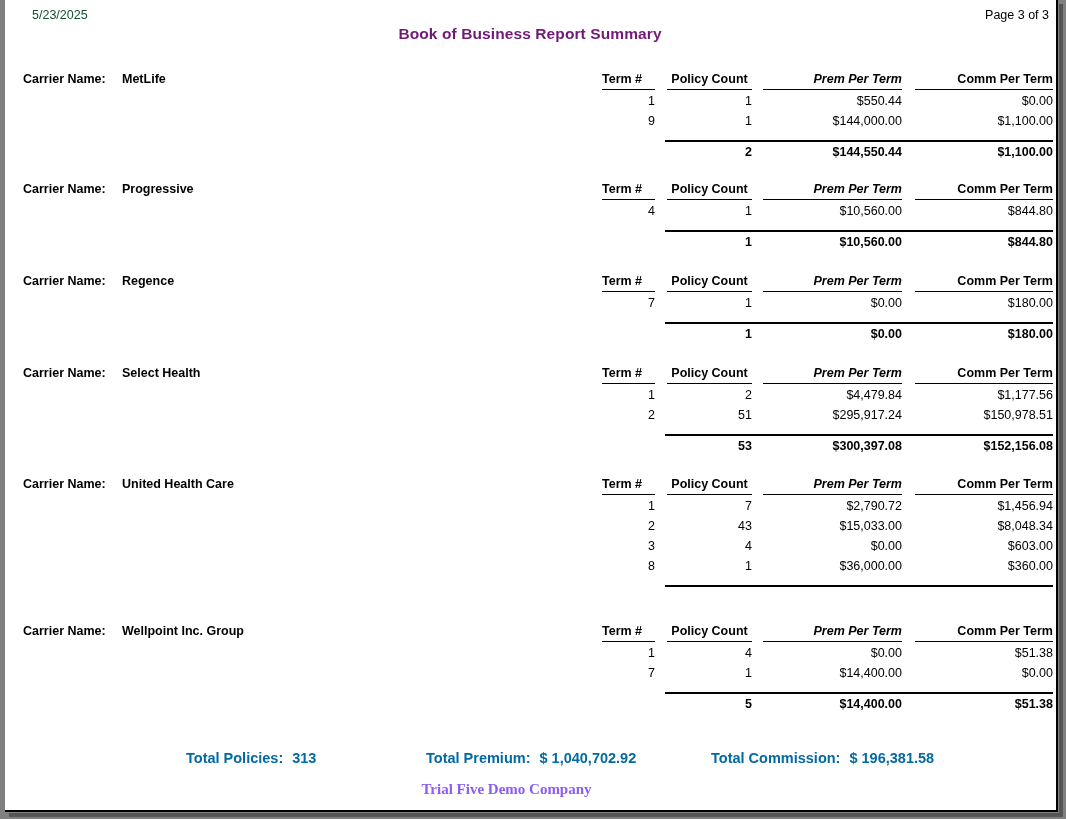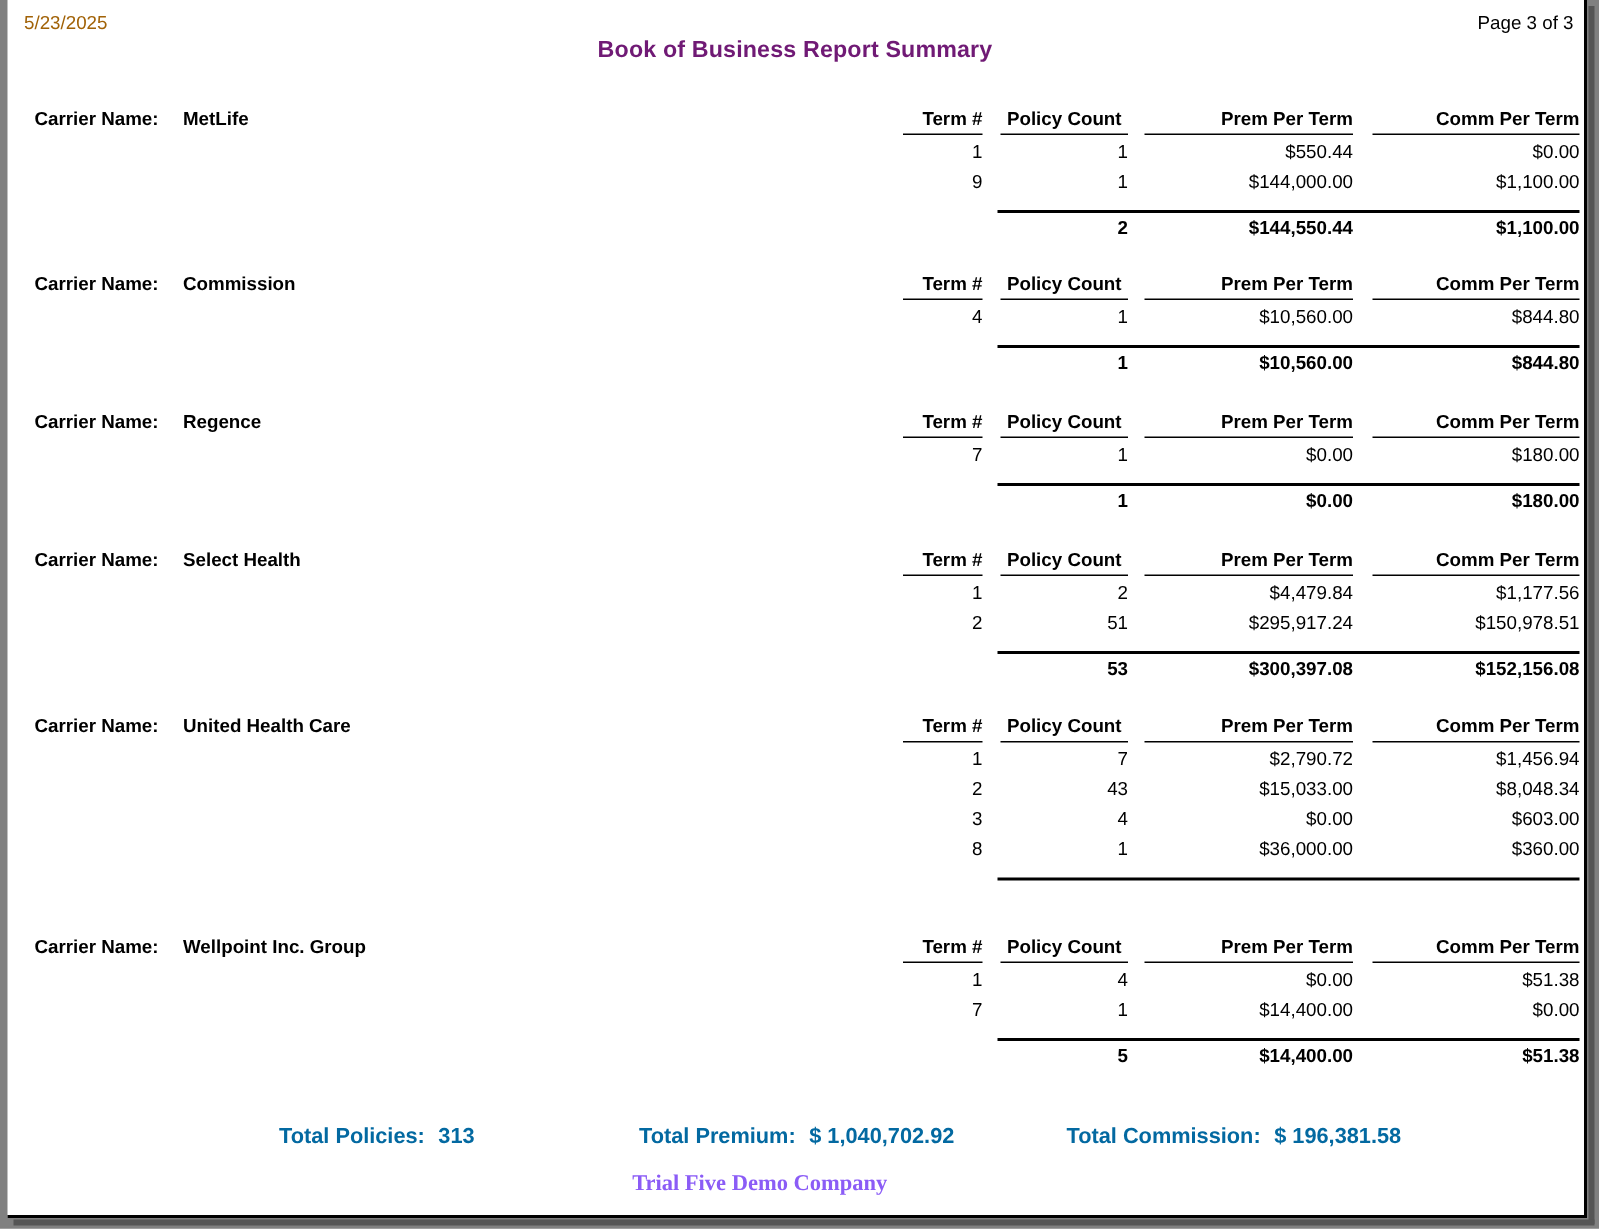--- a/index.html
+++ b/index.html
@@ -47,24 +47,24 @@
 
   
   .rpt-header {
     position: absolute;
     left: 0; top: 0;
     width: 1048px;
     height: 56px;
   }
   .rpt-date {
     position: absolute;
-    left: 11px;
+    left: 27px;
     top: 8px;
     font-size: 12.5px;
-    color: #a16207;
+    color: #14532d;
     white-space: nowrap;
   }
   .rpt-page {
     position: absolute;
     right: 4px;
     top: 8px;
     font-size: 12.5px;
     color: #000;
     white-space: nowrap;
   }
@@ -134,23 +134,23 @@
   .c-prem  { left: 161px; width: 139px; }
   .c-comm  { left: 313px; width: 138px; }
 
   .grid-row.header .cell {
     font-weight: bold;
     padding-bottom: 2px;
     border-bottom: 1.4px solid #000;
     height: 15px;
   }
   .grid-row.header { height: 22px; }
-  .grid-row.header .c-term  { text-align: right; }
+  .grid-row.header .c-term  { text-align: left; }
   .grid-row.header .c-count { text-align: center; }
-  .grid-row.header .c-prem  { text-align: right; }
+  .grid-row.header .c-prem  { text-align: right; font-style: italic; }
   .grid-row.header .c-comm  { text-align: right; }
 
   .grid-row.data .cell { font-weight: normal; }
 
   
   .subtotal-rule {
     position: absolute;
     left: 63px;
     width: 388px;
     height: 2.2px;
@@ -235,21 +235,21 @@
           <div class="grid-row subtotal">
             <div class="cell c-term"></div>
             <div class="cell c-count">2</div>
             <div class="cell c-prem">$144,550.44</div>
             <div class="cell c-comm">$1,100.00</div>
           </div>
         </div>
       </div>
       <div class="carrier-block" style="top: 182px;">
         <div class="carrier-label">Carrier Name:</div>
-        <div class="carrier-value">Commission</div>
+        <div class="carrier-value">Progressive</div>
         <div class="grid">
           <div class="grid-row header">
             <div class="cell c-term">Term #</div>
             <div class="cell c-count">Policy Count</div>
             <div class="cell c-prem">Prem Per Term</div>
             <div class="cell c-comm">Comm Per Term</div>
           </div>
           <div class="grid-row data">
             <div class="cell c-term">4</div>
             <div class="cell c-count">1</div>

